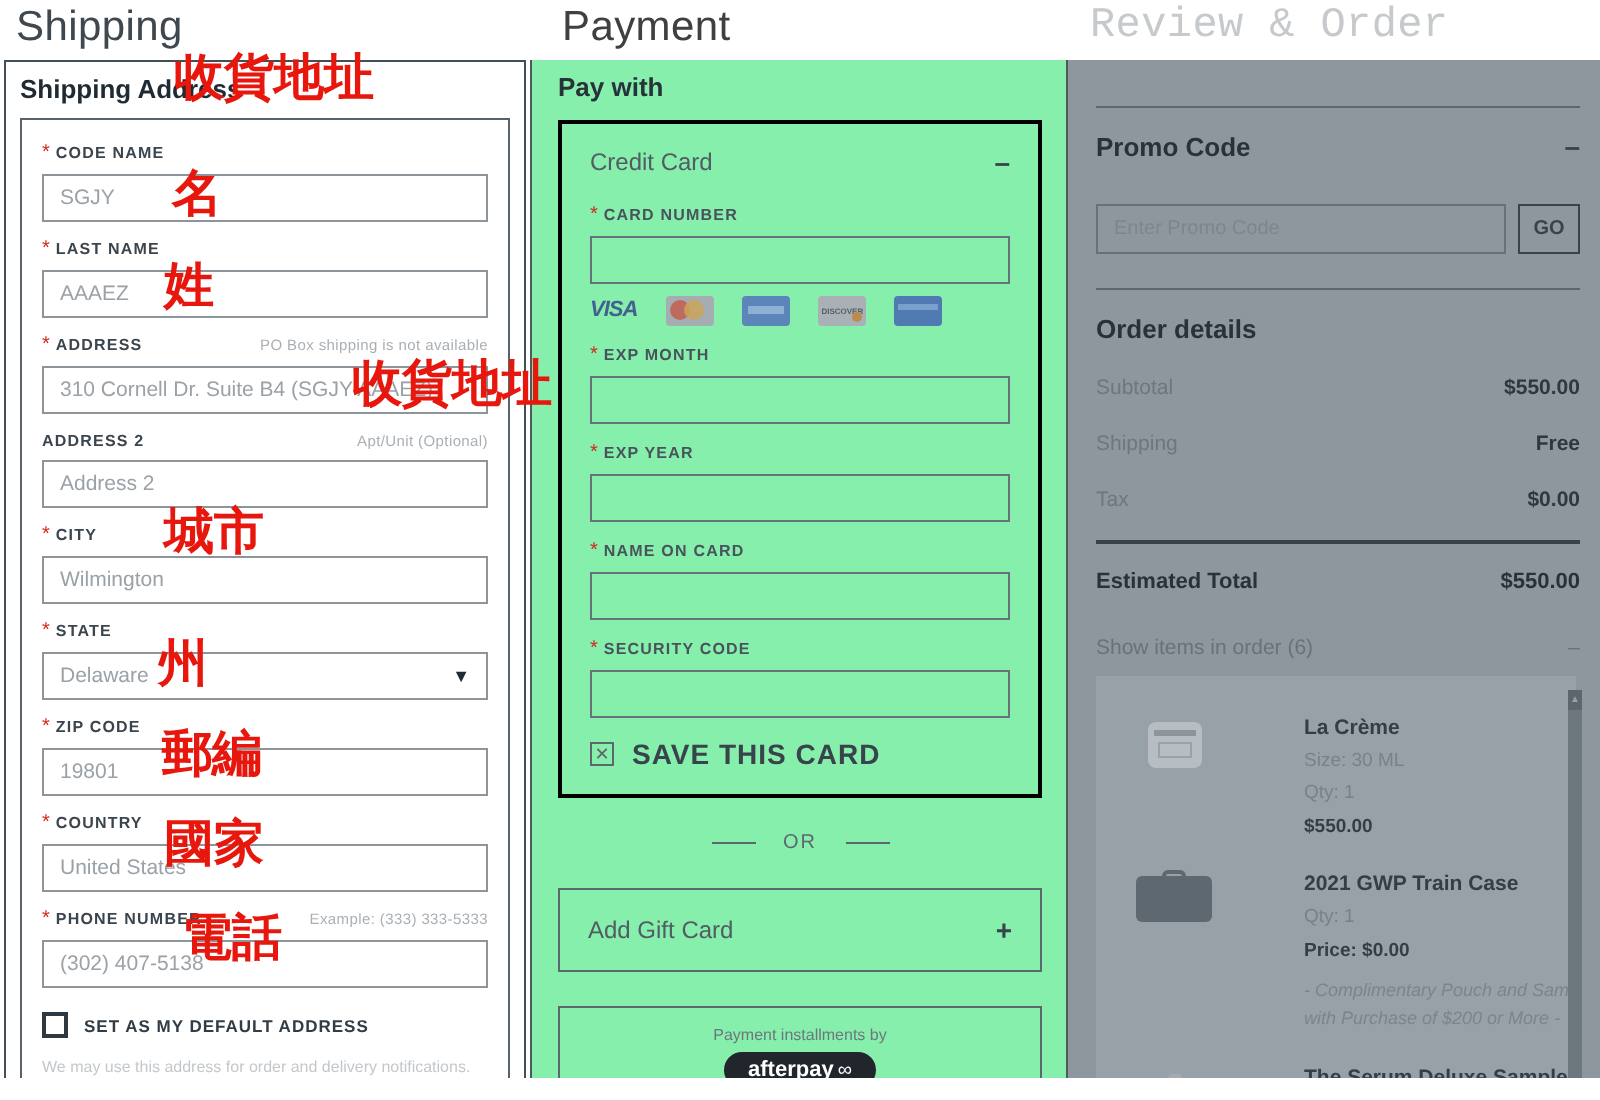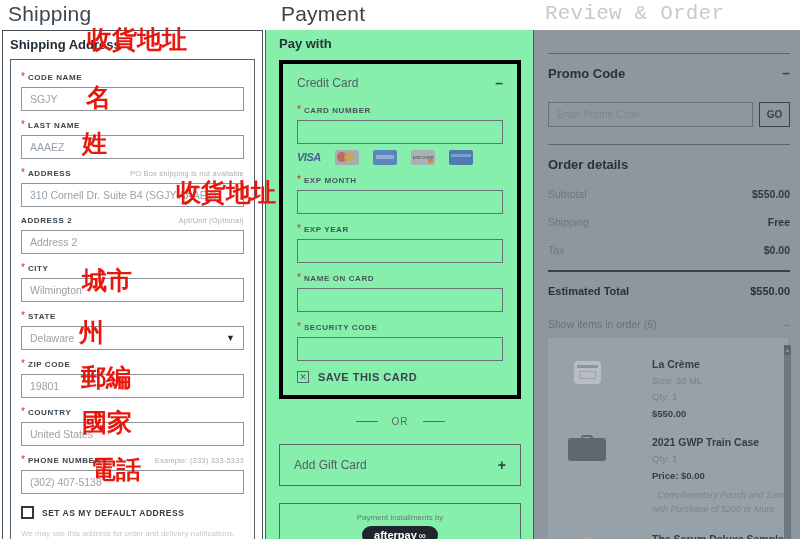--- a/index.html
+++ b/index.html
@@ -35,21 +35,21 @@
   .tbox.select { justify-content:space-between; }
   .caret { color:#1f2a33; font-size:9px; }
   .chk-row { display:flex; align-items:center; margin-top:12px; }
   .chk { width:13px; height:13px; border:2px solid #2e3840; background:#fff; margin-right:8px; flex:0 0 auto; }
   .chk-lbl { font-size:8.5px; font-weight:700; color:#323c44; letter-spacing:.5px; }
   .disclaimer { margin-top:10px; font-size:8px; color:#c3c8cc; }
 
   
   .col-mid .inner { padding:6px 12px 0 13px; }
   .pay-with { font-size:13px; font-weight:700; color:#28323a; }
-  .gbox { border:4px solid #000000; margin-top:9px; }
+  .gbox { border:2px solid #000000; margin-top:9px; }
   .gbox-head { display:flex; justify-content:space-between; align-items:center;
                padding:11px 14px 0 14px; font-size:12px; color:#515c64; }
   .collapse-glyph { color:#39434b; font-size:14px; font-weight:700; }
   .cc-body { padding:14px 14px 12px 14px; }
   .glbl .lbl { color:#49535b; }
   .gin { height:24px; border:1px solid #68727a; margin-bottom:10px; }
   .cards { display:flex; align-items:center; gap:14px; margin:2px 0 10px 0; height:16px; }
   .visa { font-size:11px; font-weight:700; font-style:italic; color:#43618f; letter-spacing:-.5px; }
   .ccard { width:24px; height:15px; border-radius:2px; position:relative; }
   .mc { background:#a6adb2; }
@@ -59,21 +59,21 @@
   .amex { background:#5c86ba; }
   .amex i { position:absolute; left:3px; right:3px; top:5px; height:4px; background:#8fb0d4; display:block; }
   .disc { background:#aab1b6; }
   .disc b { position:absolute; left:2px; top:5px; font-size:4px; color:#555f66; letter-spacing:0; font-style:normal; }
   .disc i { position:absolute; right:2px; bottom:2px; width:5px; height:5px; border-radius:50%; background:#c08a4e; display:block; }
   .blu { background:#4f7ab2; }
   .blu i { position:absolute; left:2px; right:2px; top:4px; height:3px; background:#7aa0cc; display:block; }
   .save-row { display:flex; align-items:center; margin-top:3px; }
   .save-chk { width:12px; height:12px; border:1px solid #5d676e; color:#5d676e; font-size:9px;
               line-height:11px; text-align:center; margin-right:9px; }
-  .save-lbl { font-size:11px; font-weight:700; color:#39434b; letter-spacing:.5px; }
+  .save-lbl { font-size:14px; font-weight:700; color:#39434b; letter-spacing:.5px; }
   .or-row { display:flex; align-items:center; justify-content:center; gap:14px; margin:17px 0; }
   .or-line { width:22px; border-top:1px solid #5d676e; }
   .or-txt { font-size:10px; color:#5d676e; letter-spacing:1px; }
   .gift-box { border:1px solid #5d676e; display:flex; justify-content:space-between; align-items:center;
               padding:12px 14px; font-size:12px; color:#515c64; }
   .after-box { border:1px solid #5d676e; margin-top:17px; padding:9px 0 10px 0; text-align:center; height:60px; }
   .inst-lbl { font-size:8px; color:#6d777e; }
   .after-pill { display:inline-flex; align-items:center; gap:2px; margin-top:4px; background:#20262b;
                 color:#fff; border-radius:10px; padding:3px 12px; font-size:11px; font-weight:700; }
   .after-loop { font-size:10px; font-weight:400; }
@@ -390,18 +390,18 @@
       </div>
       <div class="scrollbar"></div>
       <div class="scroll-up">▲</div>
     </div>
   </section>
 
   <span class="ann" style="left:87px;  top:27px;  font-size:25px;">收貨地址</span>
   <span class="ann" style="left:86px;  top:85px;  font-size:25px;">名</span>
   <span class="ann" style="left:82px;  top:131px; font-size:25px;">姓</span>
   <span class="ann" style="left:176px; top:180px; font-size:25px;">收貨地址</span>
-  <span class="ann" style="left:82px;  top:268px; font-size:25px;">城市</span>
+  <span class="ann" style="left:82px;  top:254px; font-size:25px;">城市</span>
   <span class="ann" style="left:79px;  top:320px; font-size:25px;">州</span>
   <span class="ann" style="left:81px;  top:365px; font-size:25px;">郵編</span>
   <span class="ann" style="left:82px;  top:410px; font-size:25px;">國家</span>
   <span class="ann" style="left:91px;  top:457px; font-size:25px;">電話</span>
 </div>
 
 </body></html>

